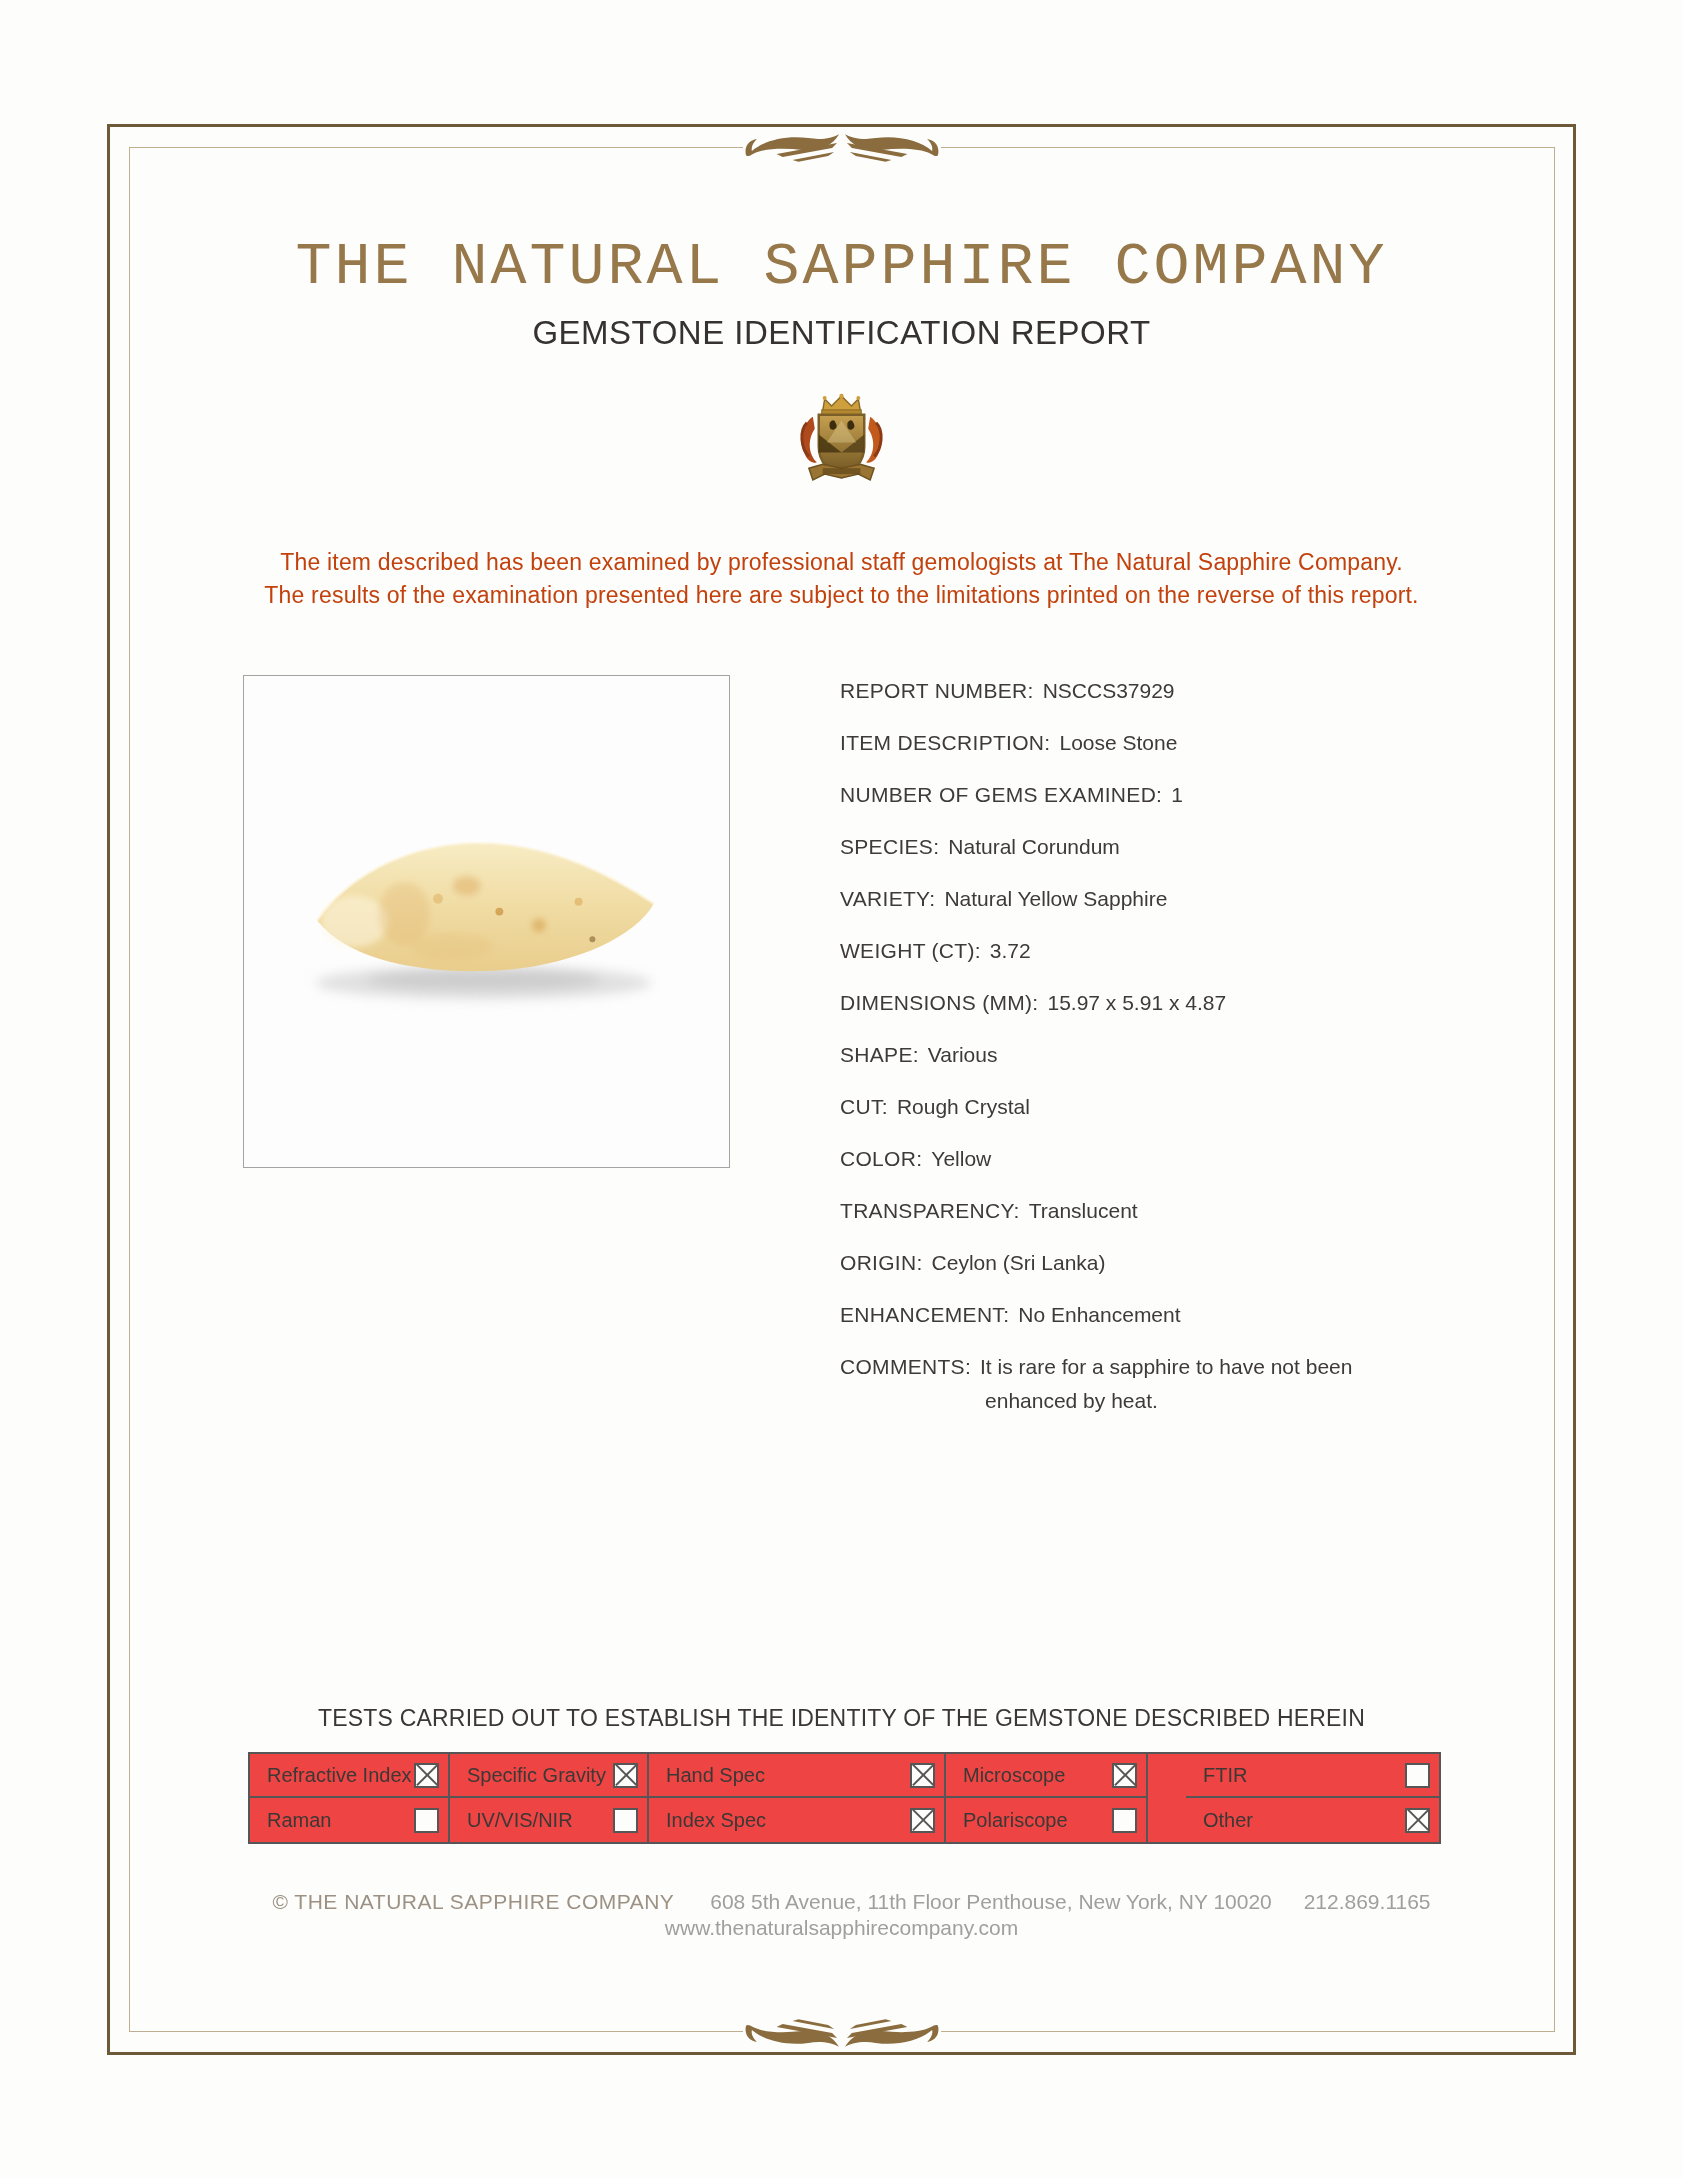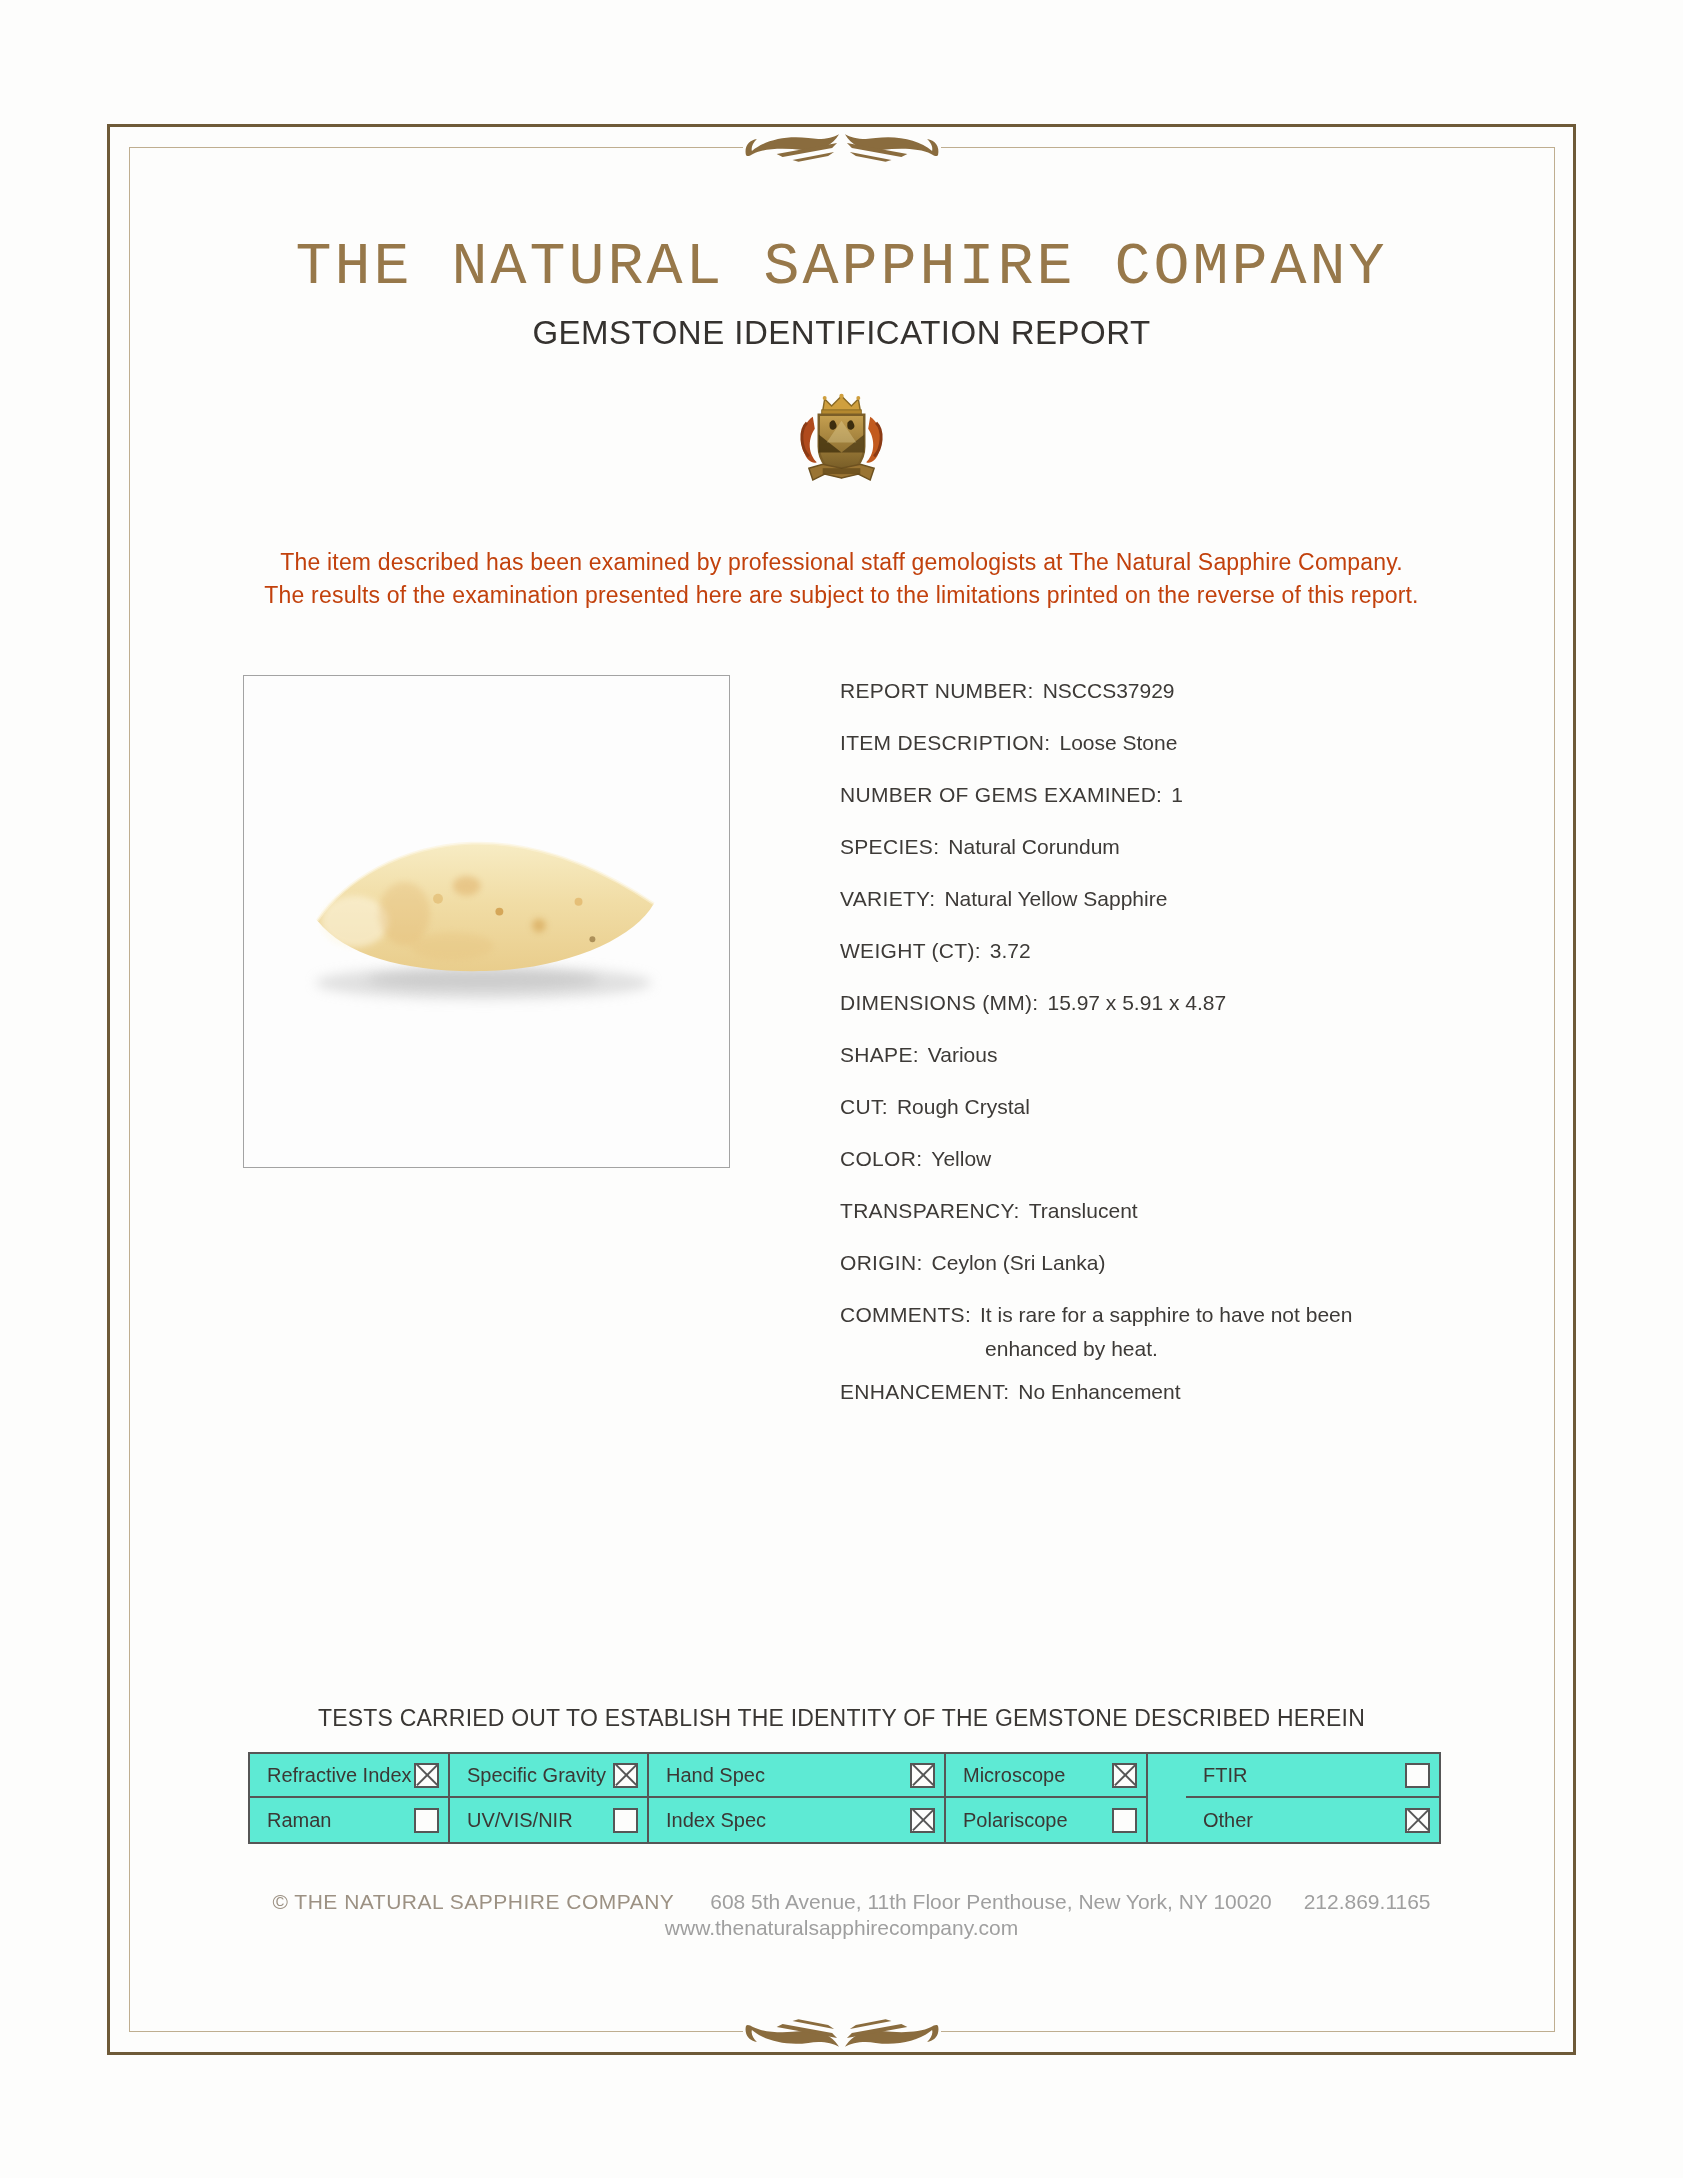--- a/index.html
+++ b/index.html
@@ -42,21 +42,21 @@
   .comments-value{display:flex;flex-direction:column;margin-left:9px;}
   .cline2{margin-left:5px;}
 
   .attest-onbehalf{position:absolute;top:1675px;left:0;width:1683px;text-align:center;
     font-size:20px;line-height:24px;color:#4a4641;}
   .attest-tests{position:absolute;top:1704px;left:0;width:1683px;text-align:center;
     font-size:23px;line-height:28px;letter-spacing:0.2px;color:#3a3734;}
 
   .tests-table{position:absolute;left:248px;top:1752px;display:grid;
     grid-template-columns:200px 199px 297px 202px 291px;grid-auto-rows:44px;
-    border:2px solid #565656;box-sizing:border-box;background:#5eead4;}
+    border:2px solid #565656;box-sizing:border-box;background:#ef4444;}
   .tcell{display:flex;align-items:center;padding:0 9px 0 17px;
     border-right:2px solid #565656;border-bottom:2px solid #565656;
     font-size:20px;color:#3b3835;box-sizing:border-box;}
   .tcell:nth-child(5n){border-right:none;margin-left:38px;}
   .tcell:nth-child(n+6){border-bottom:none;}
   .checkbox{width:25px;height:25px;border:2px solid #565656;margin-left:auto;
     position:relative;flex:0 0 auto;box-sizing:border-box;background:#fdfdfc;}
   .checkbox[data-checked="true"]::before,
   .checkbox[data-checked="true"]::after{content:"";position:absolute;left:50%;top:50%;
     width:1.6px;height:29px;background:#565656;}
@@ -191,29 +191,29 @@
     </div>
     <div class="field">
       <span class="flabel">COLOR:</span><span class="fvalue">Yellow</span>
     </div>
     <div class="field">
       <span class="flabel">TRANSPARENCY:</span><span class="fvalue">Translucent</span>
     </div>
     <div class="field">
       <span class="flabel">ORIGIN:</span><span class="fvalue">Ceylon (Sri Lanka)</span>
     </div>
+    <div class="field">
+      <span class="flabel">ENHANCEMENT:</span><span class="fvalue">No Enhancement</span>
+    </div>
     <div class="field field-comments">
       <span class="flabel">COMMENTS:</span>
       <span class="comments-value">
         <span class="cline">It is rare for a sapphire to have not been</span>
         <span class="cline cline2">enhanced by heat.</span>
       </span>
-    </div>
-    <div class="field">
-      <span class="flabel">ENHANCEMENT:</span><span class="fvalue">No Enhancement</span>
     </div>
   </div>
 
   <div class="attest-tests">TESTS CARRIED OUT TO ESTABLISH THE IDENTITY OF THE GEMSTONE DESCRIBED HEREIN</div>
 
   <div class="tests-table">
     <div class="tcell">
       <span>Refractive Index</span>
       <span class="checkbox" data-checked="true"></span>
     </div>

